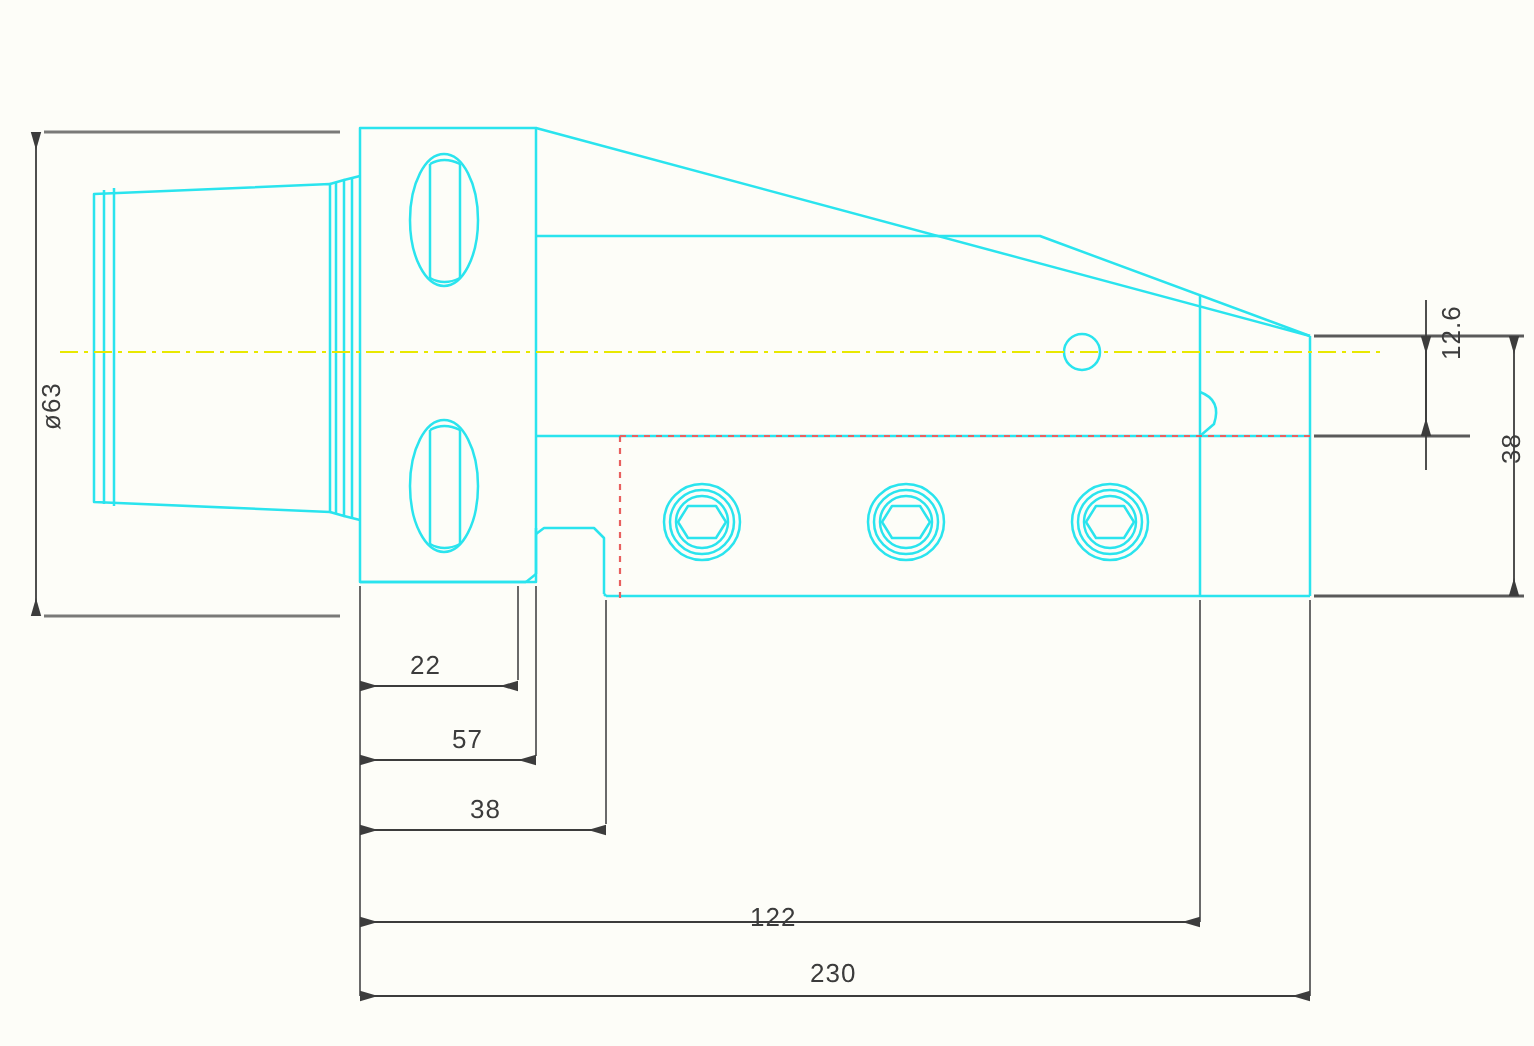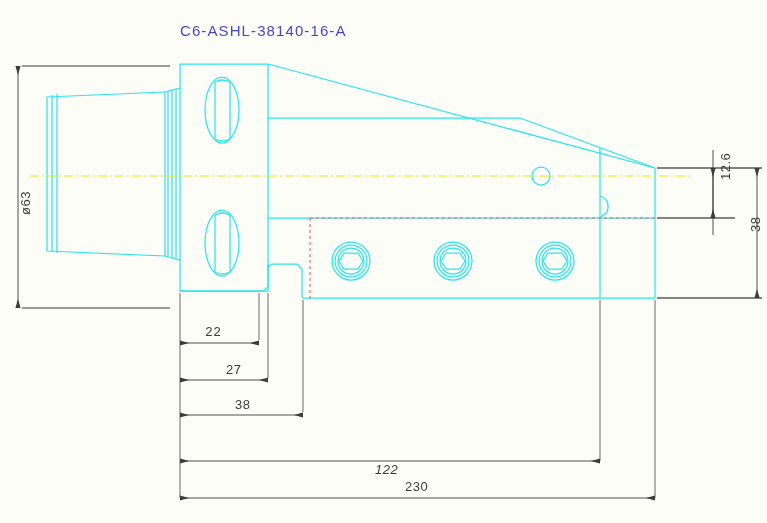--- a/index.html
+++ b/index.html
@@ -202,31 +202,30 @@
         <path d="M 713,150 L 713,235" stroke="#3c3c3c"></path>
         <path d="M 713,168 L 713,218" stroke="#3c3c3c" marker-start="url(#arrow-start)" marker-end="url(#arrow-end)"></path>
       </g>
 
       <g>
         <path d="M 757,168 L 757,298" stroke="#3c3c3c" marker-start="url(#arrow-start)" marker-end="url(#arrow-end)"></path>
       </g>
     </g>
   </svg>
 
-  <div id="part-title">C6-ASHL-38140-16-A</div>
 
   <div class="dim-text vert" style="left:18px; top:215px;">ø63</div>
 
-  <div class="dim-text" style="left:205px; top:325px;font-family:Liberation Mono, monospace;">22</div>
-
-  <div class="dim-text" style="left:226px; top:362px;">27</div>
+  <div class="dim-text" style="left:205px; top:325px;">22</div>
+
+  <div class="dim-text" style="left:226px; top:362px;">57</div>
 
   <div class="dim-text" style="left:235px; top:397px;">38</div>
 
-  <div class="dim-text" style="left:375px; top:462px;font-style:italic;">122</div>
+  <div class="dim-text" style="left:375px; top:451px;">122</div>
 
   <div class="dim-text" style="left:405px; top:479px;">230</div>
 
   <div class="dim-text vert" style="left:718px; top:180px;">12.6</div>
 
   <div class="dim-text vert" style="left:748px; top:232px;">38</div>
 
 </div>
 
 </body></html>

